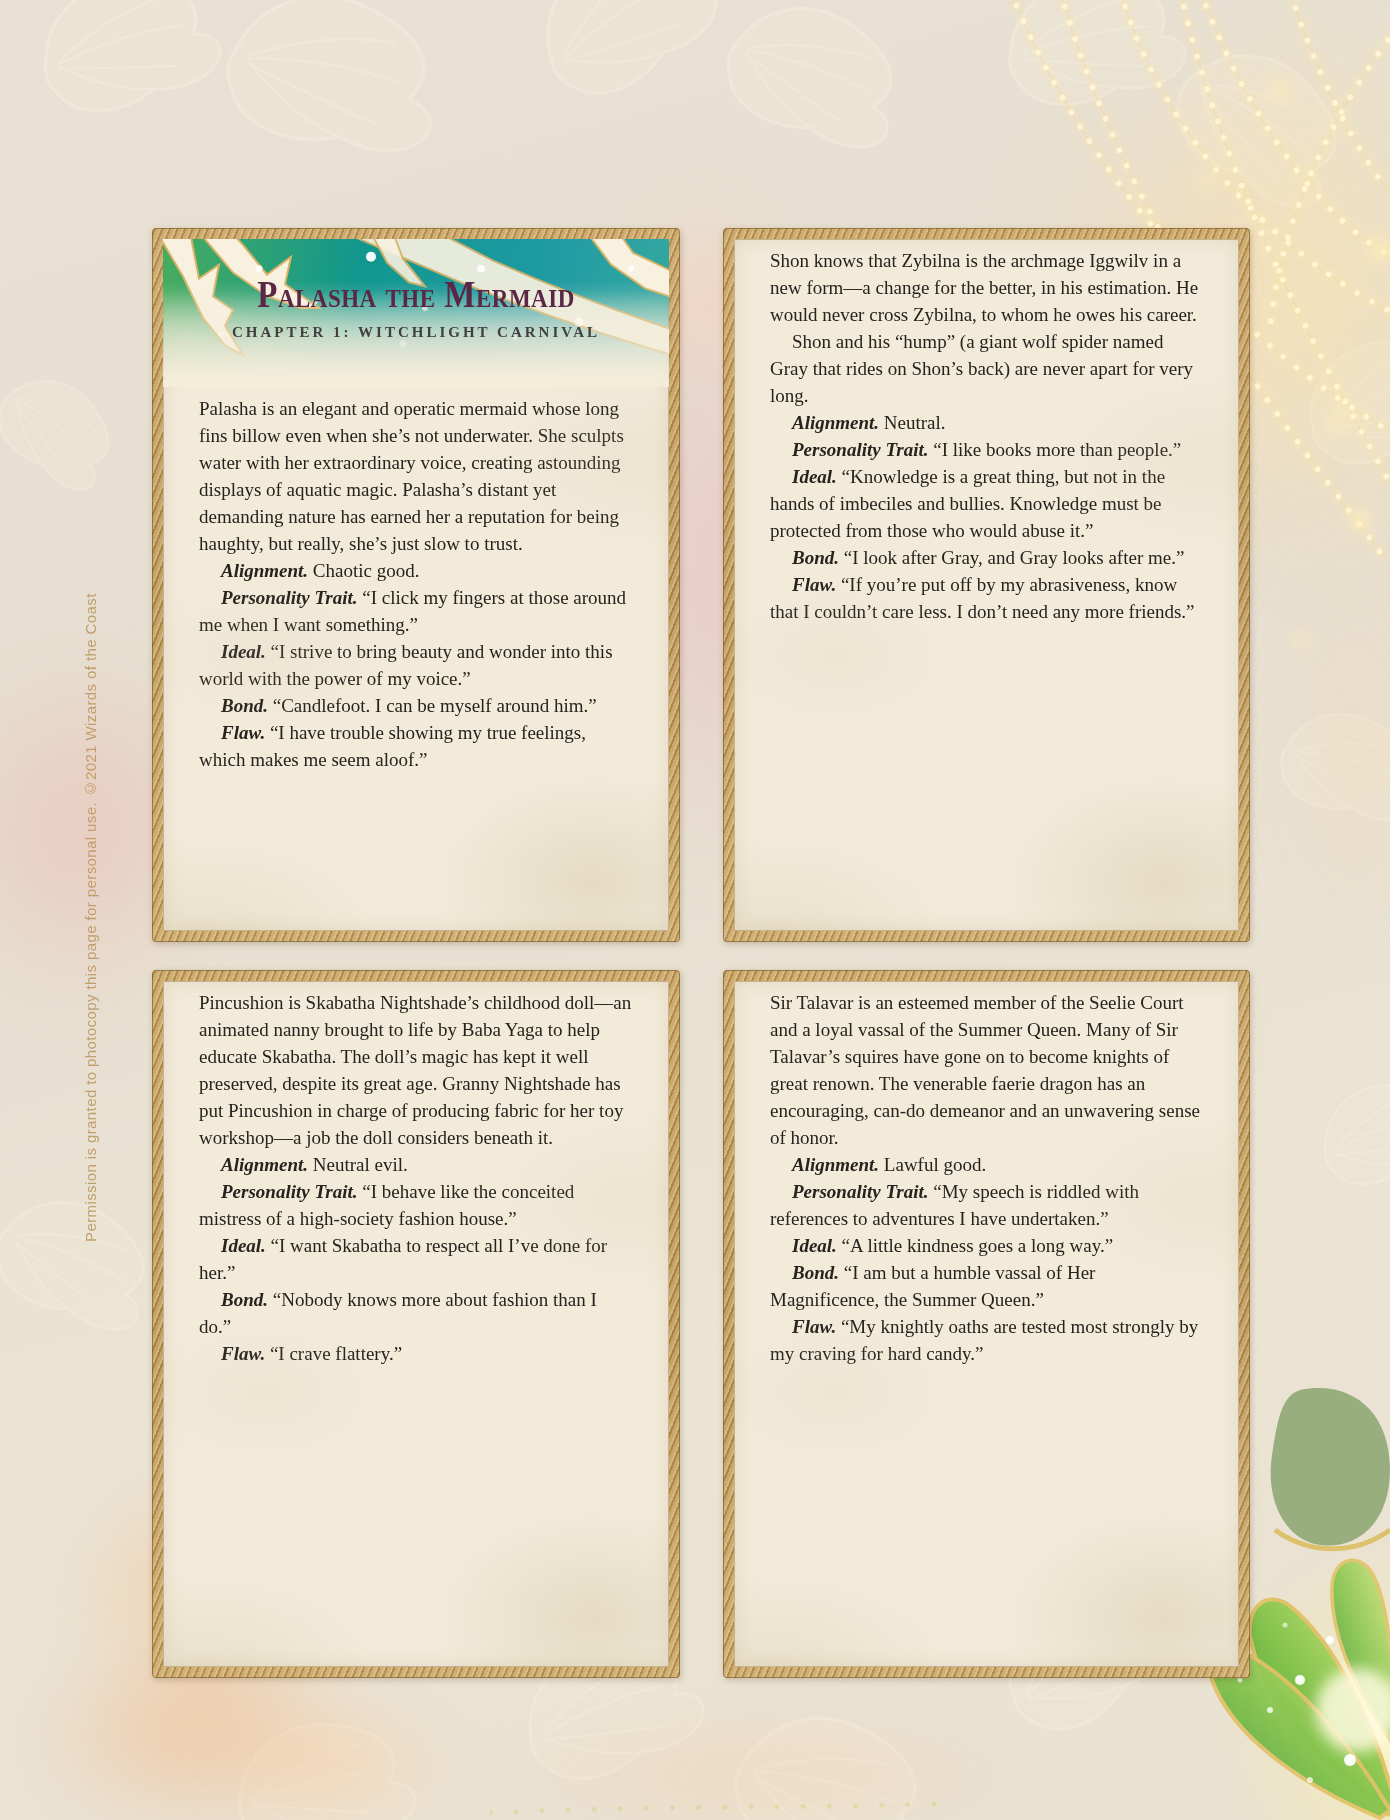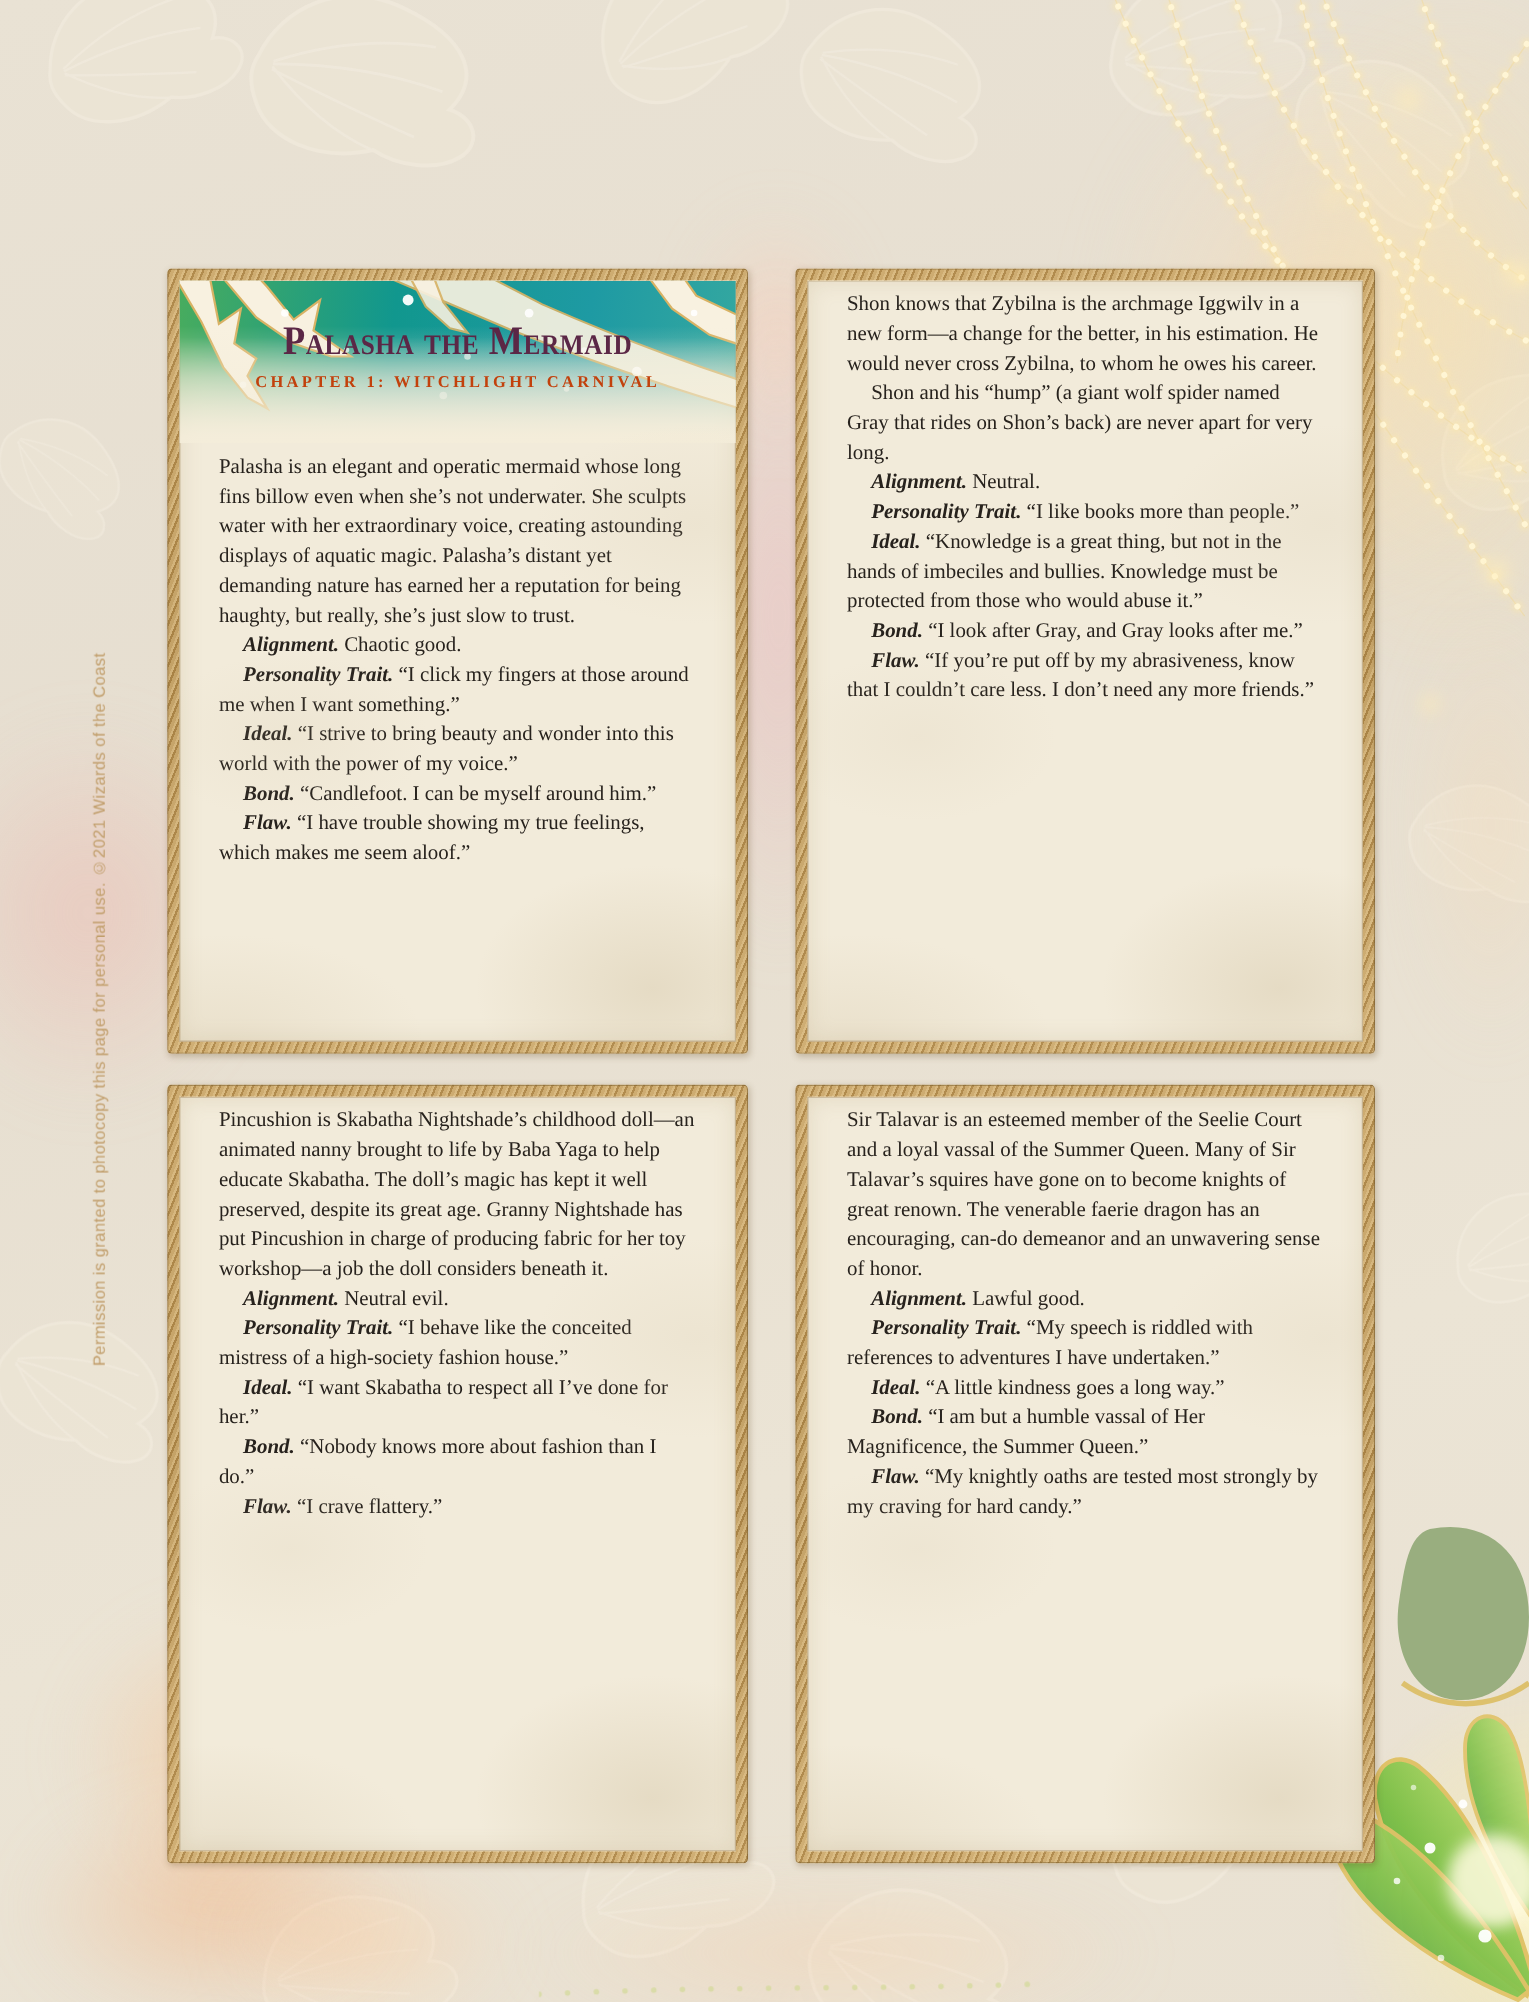--- a/index.html
+++ b/index.html
@@ -24,21 +24,21 @@
   #pb1 { left:60px; top:1460px; width:300px; height:270px;
          background:radial-gradient(closest-side,rgba(246,190,140,.55),rgba(246,190,140,0)); }
   #pb2 { left:20px; top:1630px; width:350px; height:210px;
          background:radial-gradient(closest-side,rgba(243,178,128,.5),rgba(243,178,128,0)); }
   #pb3 { left:200px; top:1690px; width:270px; height:150px;
          background:radial-gradient(closest-side,rgba(248,205,165,.55),rgba(248,205,165,0)); }
   #pb4 { left:470px; top:1710px; width:580px; height:130px;
          background:radial-gradient(closest-side,rgba(246,205,168,.42),rgba(246,205,168,0)); }
 
   .cards {
-    position:absolute; left:152px; top:244px; z-index:3;
+    position:absolute; left:152px; top:228px; z-index:3;
     display:grid; grid-template-columns:528px 527px; grid-template-rows:714px 708px;
     column-gap:43px; row-gap:28px;
   }
   .card {
     box-sizing:border-box; width:100%; height:100%; padding:11px; border-radius:4px;
     background:
       repeating-linear-gradient(112deg, rgba(255,236,192,.38) 0 2px, rgba(138,103,48,.30) 2px 4px, rgba(255,241,202,.20) 4px 7px),
       linear-gradient(180deg,#c29b5b,#b58e4e 50%,#c49e5f);
     box-shadow: inset 0 0 0 1px rgba(122,92,44,.65), 1px 2px 6px rgba(100,75,35,.28);
   }
@@ -64,21 +64,21 @@
   .hdr-art { position:absolute; inset:0; width:100%; height:100%; }
   .title {
     position:relative; z-index:2; margin:42px 0 0; text-align:center;
     font-weight:700; font-size:33px; line-height:1; color:#5b2746;
     font-variant:small-caps; letter-spacing:.5px;
     transform:scaleY(1.12); transform-origin:center bottom;
   }
   .chapter {
     position:relative; z-index:2; margin-top:11px; text-align:center;
     font-weight:600; font-size:15px; line-height:1; letter-spacing:3px;
-    color:#c2410c; text-transform:uppercase;
+    color:#404040; text-transform:uppercase;
   }
   .body { padding:9px 36px 0; font-size:19px; line-height:1.42; color:#27221d; }
   .body p { margin:0; }
   .body p.ind { text-indent:22px; }
   .tl { font-weight:700; font-style:italic; }
 
   .copyright {
     position:absolute; left:82px; top:520px; width:26px; height:796px; z-index:2;
     writing-mode:vertical-rl; transform:rotate(180deg); text-align:center;
     font-family:"Liberation Sans","DejaVu Sans",sans-serif;

